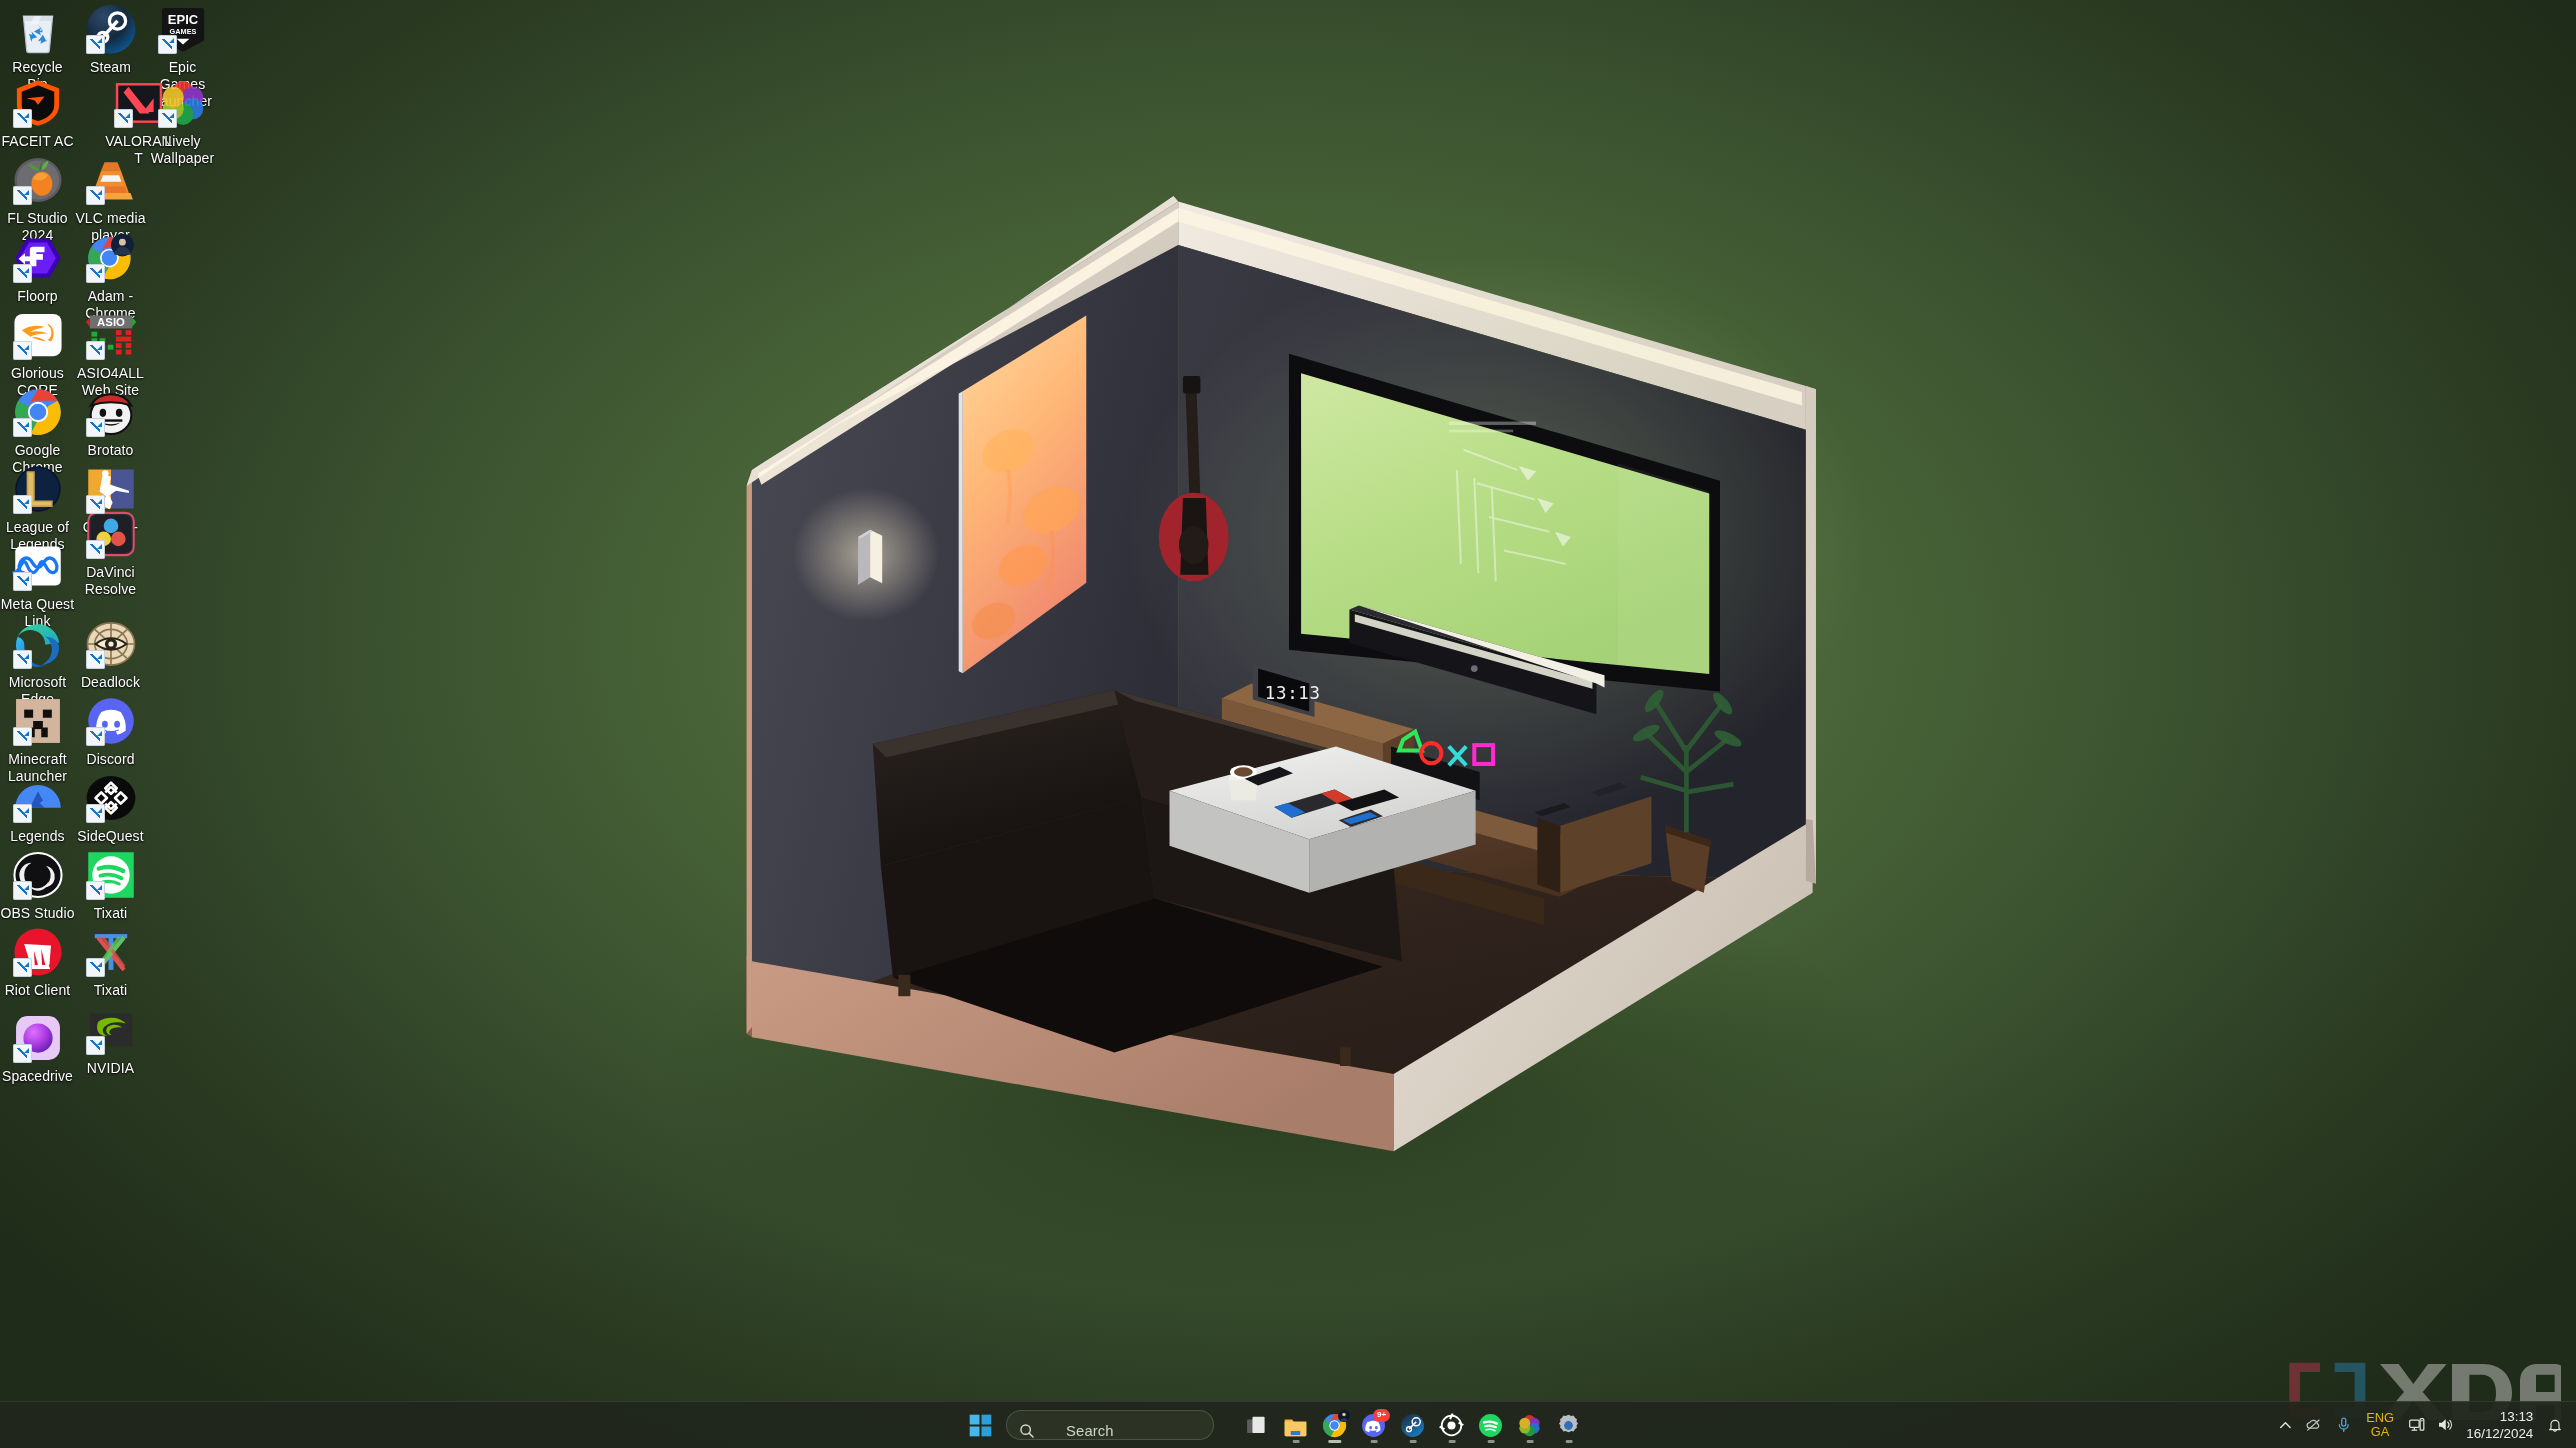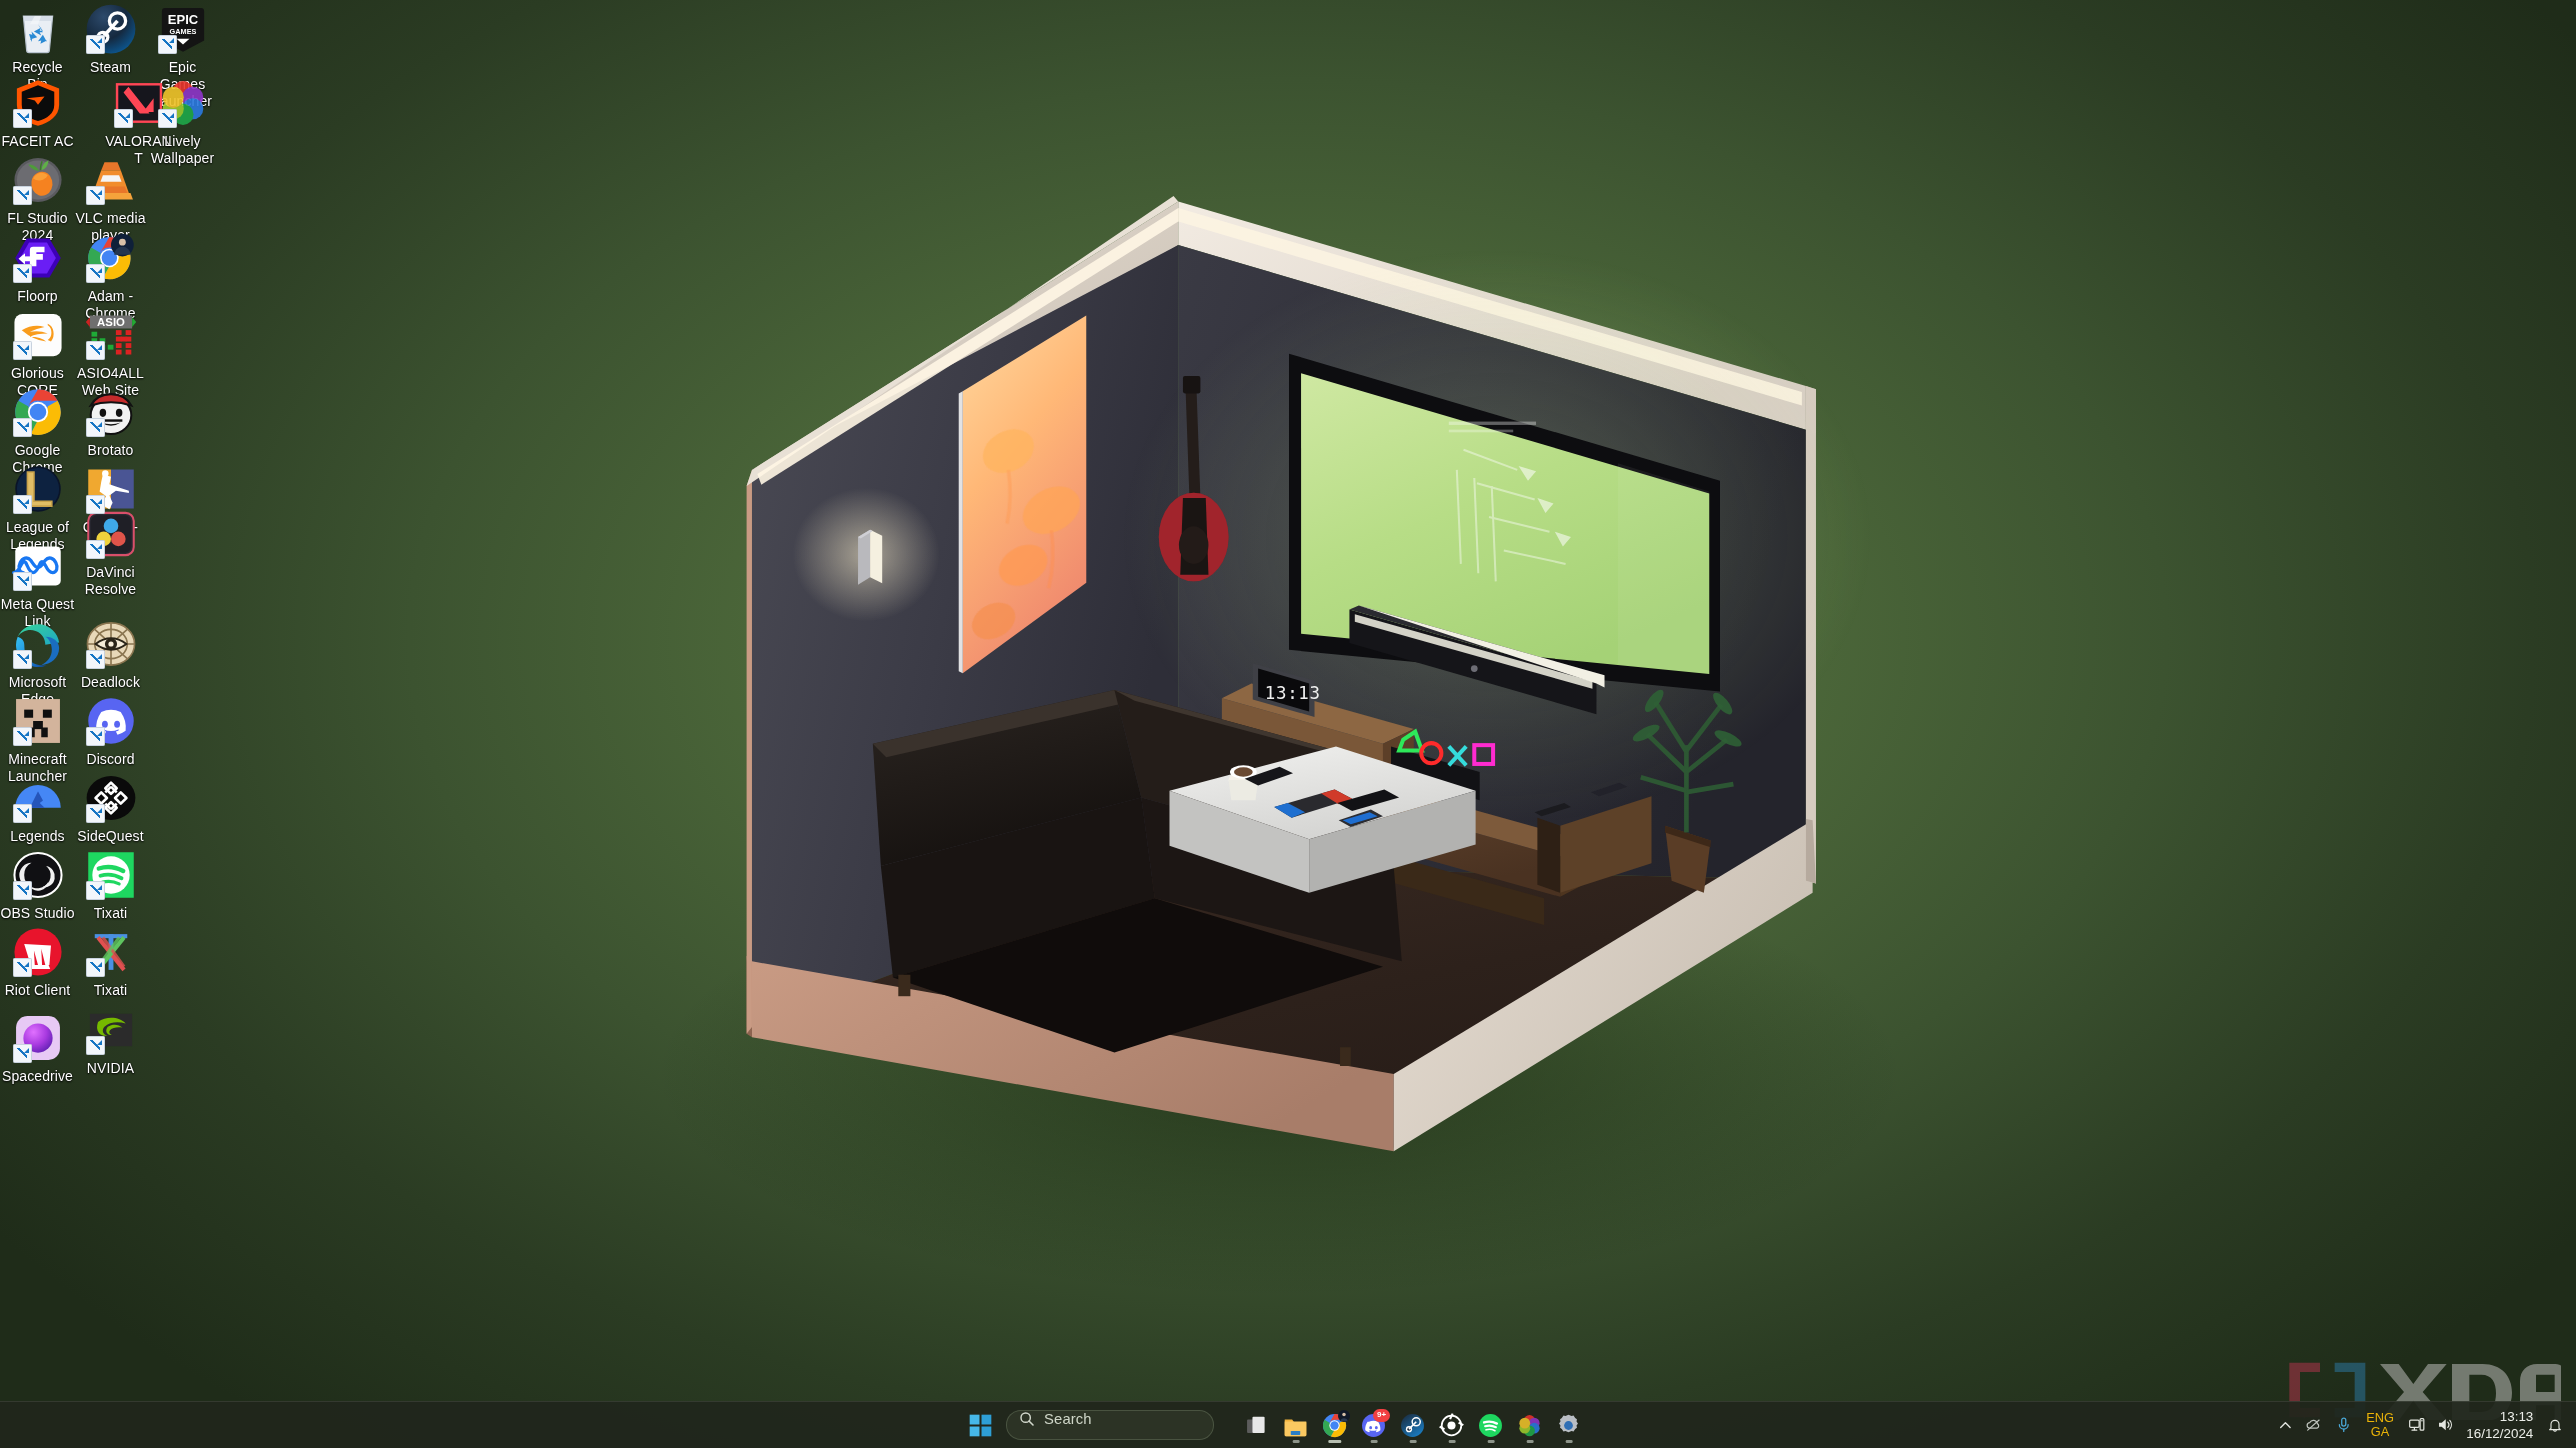--- a/index.html
+++ b/index.html
@@ -147,24 +147,25 @@
 
   #search-box {
     width: 208px;
     height: 29.5px;
     margin-left: 9.4px;
     margin-right: 23px;
     border-radius: 14.8px;
     background: rgba(120,140,100,0.13);
     border: 0.7px solid rgba(190,210,175,0.20);
     display: flex;
-    align-items: flex-start;
+    align-items: flex-end;
     padding-left: 12px;
     box-sizing: border-box;
     cursor: text;
+    gap: 22px;
   }
   #search-box .search-label {
     color: #cfd6c8;
     font-size: 14.8px;
     margin-left: 8.7px;
     letter-spacing: 0.1px;
   }
 
   
   #tray {

